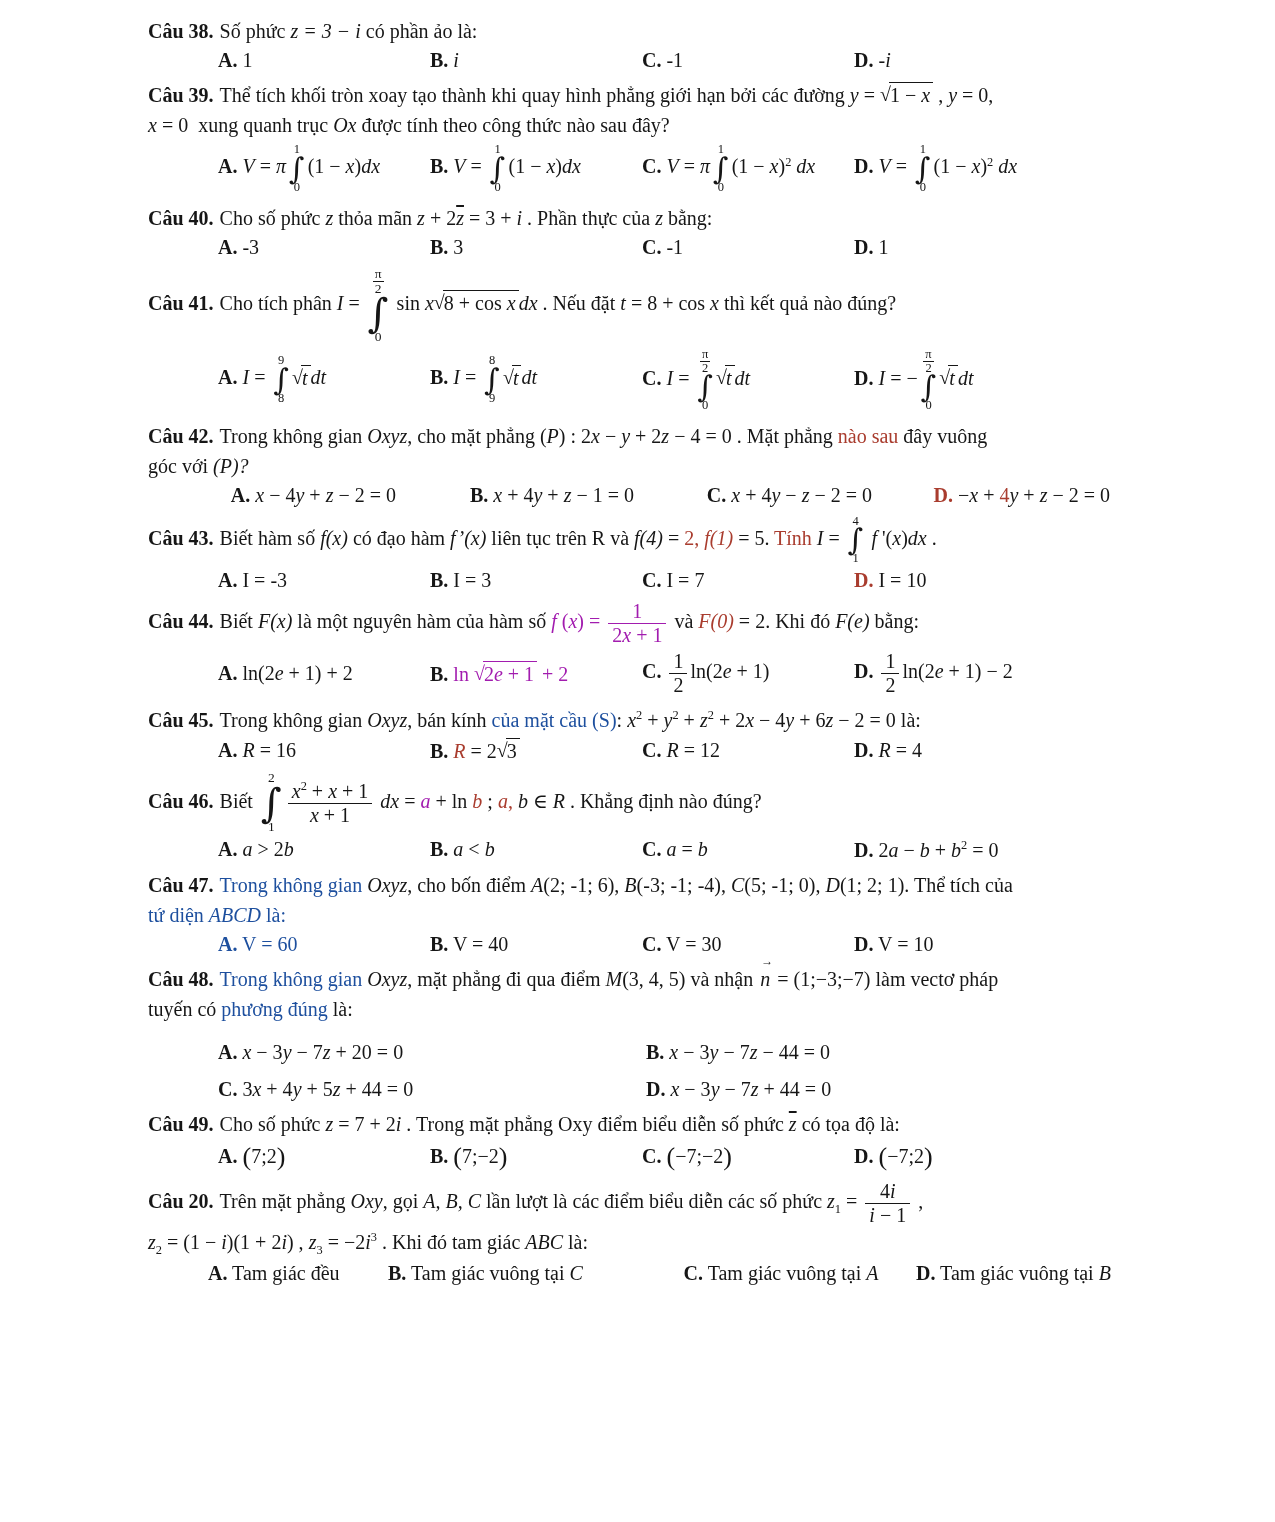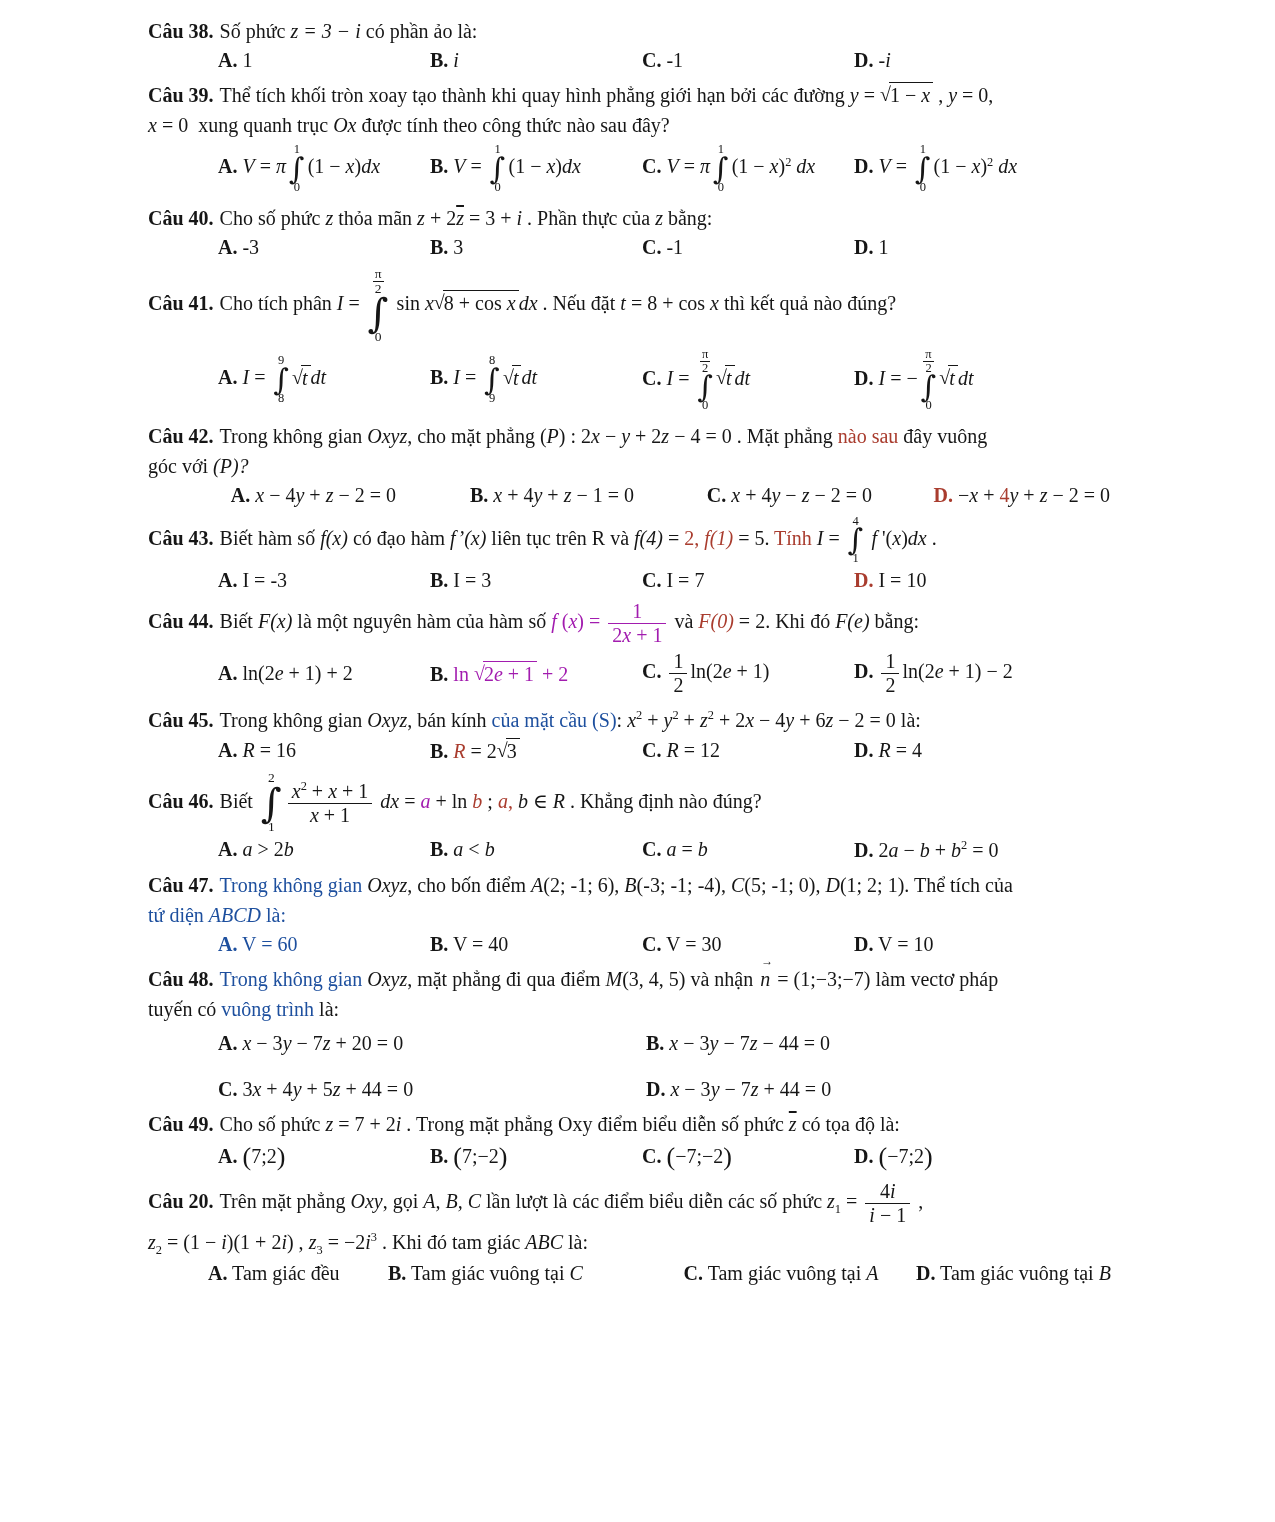--- a/index.html
+++ b/index.html
@@ -18,21 +18,21 @@
   
   .opts { display:flex; align-items:center; padding-left:70px; margin:3px 0 8px; }
   .opts .opt { min-width:212px; padding-right:6px; box-sizing:border-box; }
   .opts .opt:last-child { min-width:0; }
   .opts.tight { padding-left:16px; }
   .opts.tight .opt { min-width:238px;text-align:right; }
   .opts.o50 { padding-left:24px; }
   .opts.o50 .opt:nth-child(1) { min-width:180px;margin-left:36px; }
   .opts.o50 .opt:nth-child(2) { min-width:264px; }
   .opts.o50 .opt:nth-child(3) { min-width:264px;text-align:center; }
-  .opts2 { display:grid; grid-template-columns:428px auto; row-gap:23px; padding-left:70px; margin:8px 0 8px; }
+  .opts2 { display:grid; grid-template-columns:428px auto; row-gap:14px; padding-left:70px; margin:17px 0 8px; }
   
   .frac { display:inline-flex; flex-direction:column; text-align:center; vertical-align:middle; margin:0 3px; line-height:1.15; }
   .frac .num { border-bottom:1.5px solid currentColor; padding:0 4px; }
   .frac .den { padding:0 4px; }
   
   .intg { display:inline-flex; flex-direction:column; align-items:center; vertical-align:middle; line-height:1; margin:0 3px; }
   .intg .b { font-size:12.5px; line-height:1.1; }
   .intg .s { font-size:30px; line-height:0.8; font-family:"DejaVu Serif",serif; }
   .intg .b .frac { margin:0; line-height:1.05; }
   .intg .b .frac .num { border-bottom:1px solid currentColor; padding:0 2px; }
@@ -216,21 +216,21 @@
     <div class="stem"><b class="ql">Câu 47.</b><span><span class="blue">Trong không gian</span> <i>Oxyz</i>, cho bốn điểm <i>A</i>(2; -1; 6), <i>B</i>(-3; -1; -4), <i>C</i>(5; -1; 0), <i>D</i>(1; 2; 1). Thể tích của<br><span class="blue">tứ diện <i>ABCD</i> là:</span></span></div>
     <div class="opts">
       <span class="opt"><b class="blue">A.</b> <span class="blue">V = 60</span></span>
       <span class="opt"><b>B.</b> V = 40</span>
       <span class="opt"><b>C.</b> V = 30</span>
       <span class="opt"><b>D.</b> V = 10</span>
     </div>
   </div>
 
   <div class="q">
-    <div class="stem"><b class="ql">Câu 48.</b><span><span class="blue">Trong không gian</span> <i>Oxyz</i>, mặt phẳng đi qua điểm <i>M</i>(3, 4, 5) và nhận <span class="vec"><i>n</i></span> = (1;−3;−7) làm vectơ pháp<br>tuyến có <span class="blue">vuông trình</span> là:</span></div>
+    <div class="stem"><b class="ql">Câu 48.</b><span><span class="blue">Trong không gian</span> <i>Oxyz</i>, mặt phẳng đi qua điểm <i>M</i>(3, 4, 5) và nhận <span class="vec"><i>n</i></span> = (1;−3;−7) làm vectơ pháp<br>tuyến có <span class="blue">phương đúng</span> là:</span></div>
     <div class="opts2">
       <span class="opt"><b>A.</b> <i>x</i> − 3<i>y</i> − 7<i>z</i> + 20 = 0</span>
       <span class="opt"><b>B.</b> <i>x</i> − 3<i>y</i> − 7<i>z</i> − 44 = 0</span>
       <span class="opt"><b>C.</b> 3<i>x</i> + 4<i>y</i> + 5<i>z</i> + 44 = 0</span>
       <span class="opt"><b>D.</b> <i>x</i> − 3<i>y</i> − 7<i>z</i> + 44 = 0</span>
     </div>
   </div>
 
   <div class="q">
     <div class="stem"><b class="ql">Câu 49.</b><span>Cho số phức <i>z</i> = 7 + 2<i>i</i> . Trong mặt phẳng Oxy điểm biểu diễn số phức <span class="ov"><i>z</i></span> có tọa độ là:</span></div>

